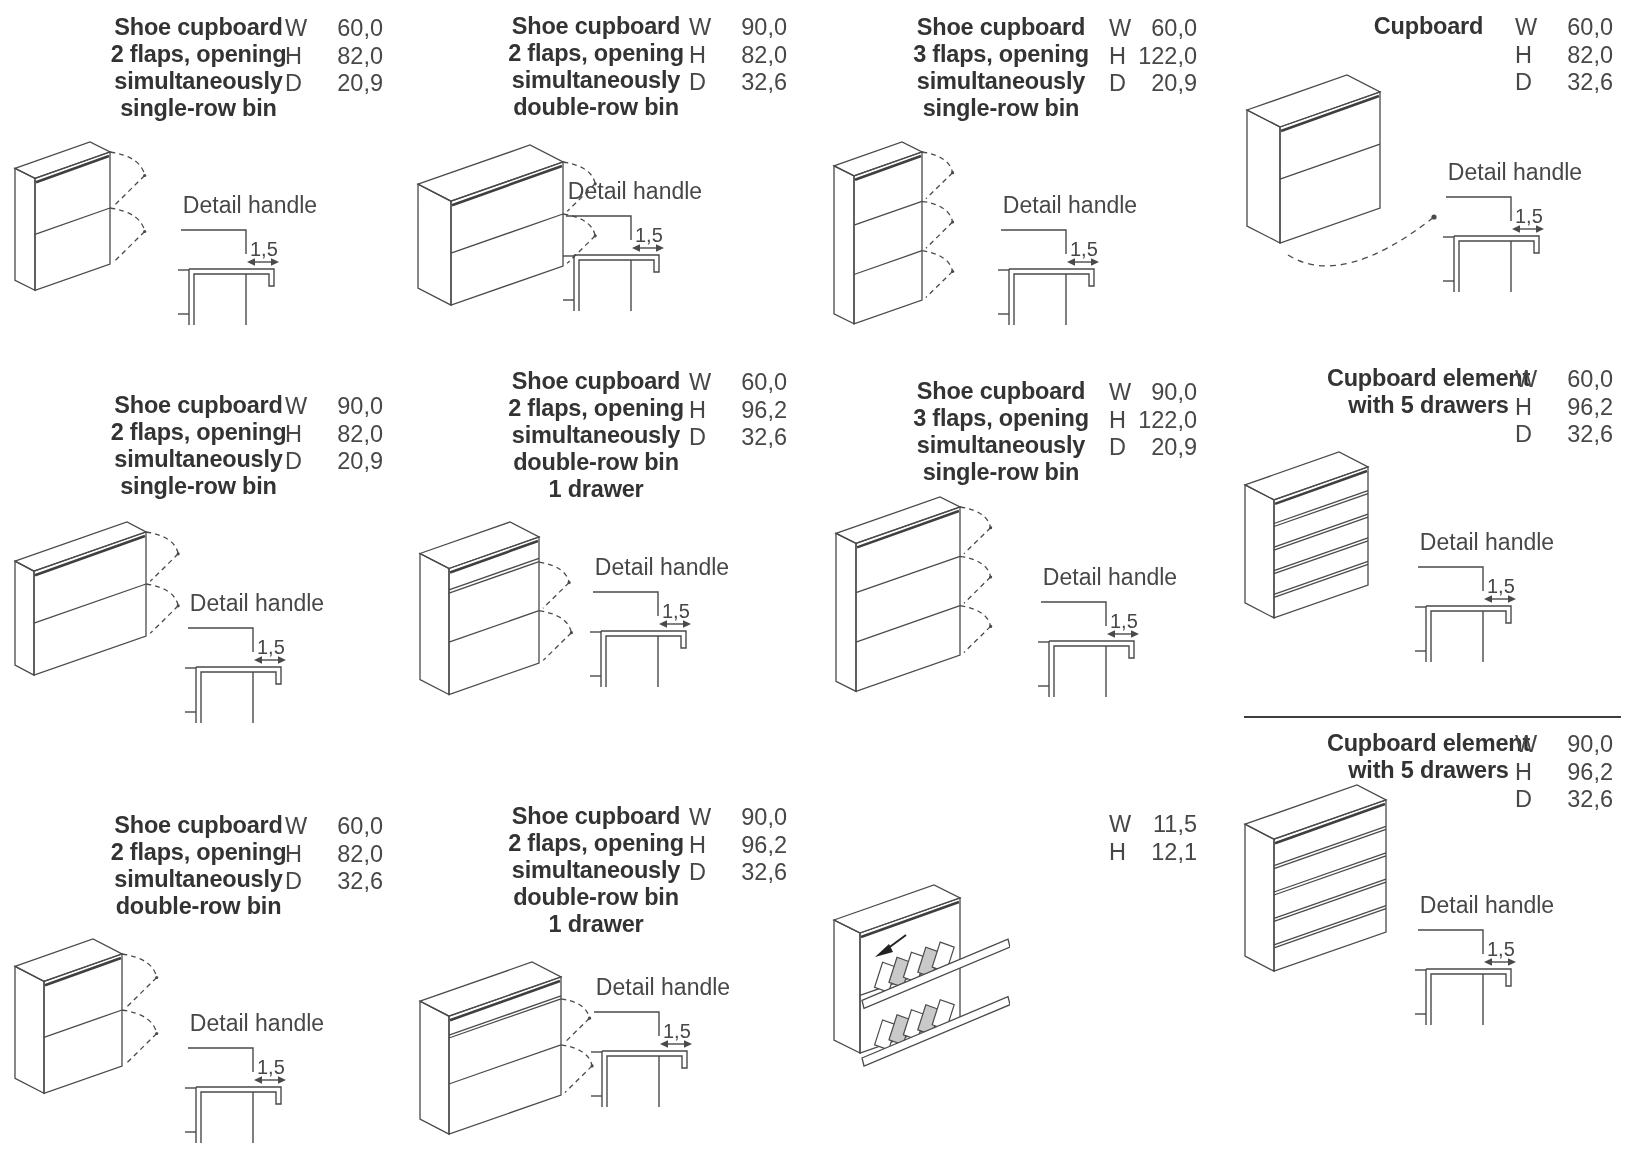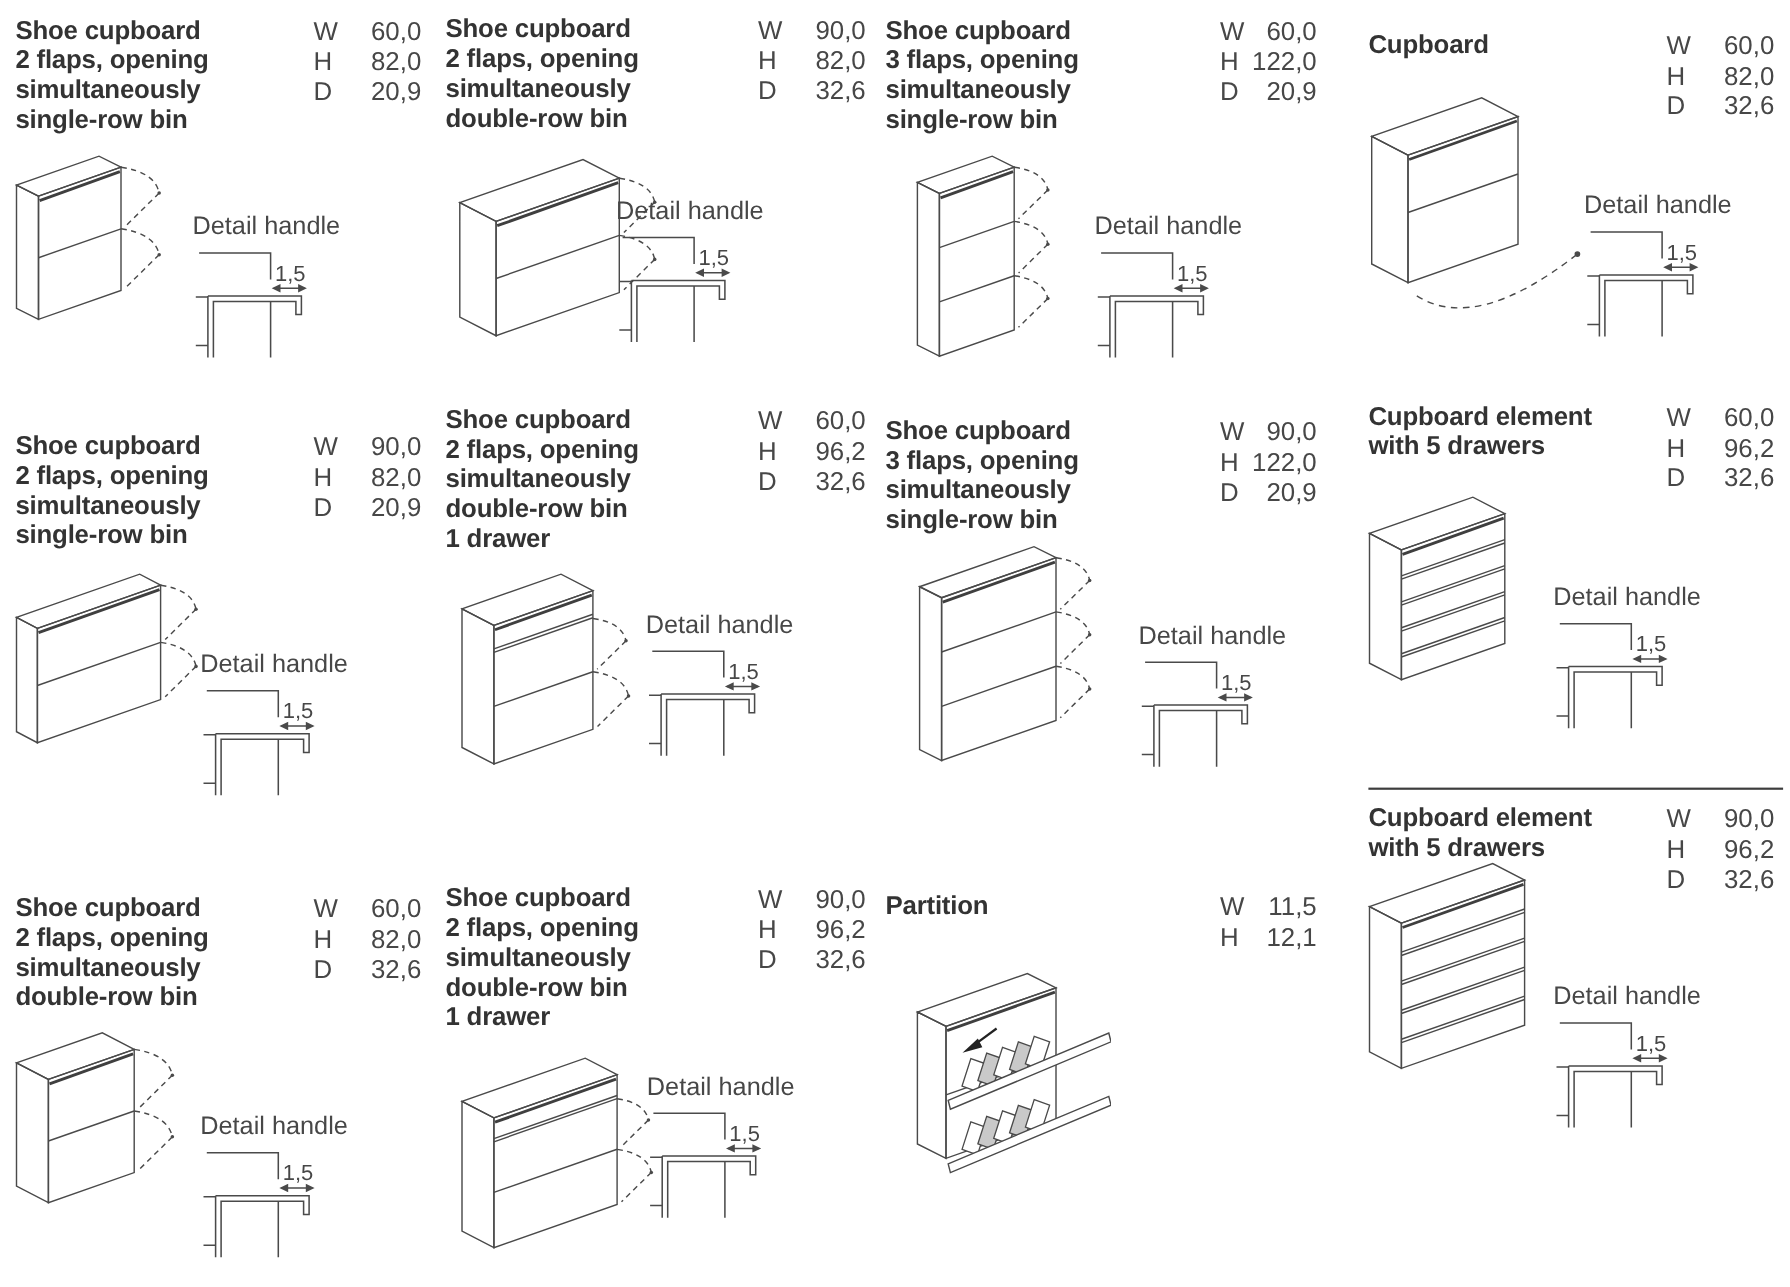--- a/index.html
+++ b/index.html
@@ -1,17 +1,17 @@
 <!DOCTYPE html>
 <html><head>
 <meta charset="utf-8">
 <style>
   html,body{margin:0;padding:0;background:#fff;}
   .page{position:relative;width:1627px;height:1170px;background:#ffffff;overflow:hidden;
-        font-family:"Liberation Sans",sans-serif;}
+        font-family:"Liberation Sans",sans-serif;text-align:center;}
   .cell{position:absolute;}
   .title{font-weight:bold;font-size:23.5px;line-height:27px;color:#333333;letter-spacing:-0.2px;}
   .dims{position:absolute;top:1px;right:0;width:98px;font-size:23.5px;line-height:27.5px;color:#474747;}
   .dims.narrow{width:88px;}
   .dim-row{display:flex;justify-content:space-between;}
   .cab{position:absolute;}
   .handle{position:absolute;width:150px;color:#474747;}
   .hlabel{font-size:23px;line-height:26px;white-space:nowrap;}
   .hdim{position:absolute;left:75px;top:46px;font-size:20px;color:#474747;}
   .hsvg{display:block;margin-top:3px;}
@@ -164,21 +164,21 @@
         </svg></div>
     <div class="handle" style="left:190px;top:178px">
       <div class="hlabel">Detail handle</div>
       <div class="hdim">1,5</div>
       <svg class="hsvg" width="118" height="108" viewBox="0 0 118 108">
           <use href="#sym-handle"></use>
         </svg>
     </div>
   </div>
 
-  <div class="cell" style="left:1244px;top:27px;width:369px">
+  <div class="cell" style="left:1244px;top:13px;width:369px">
     <div class="title">
       <div>Cupboard</div>
     </div>
     <div class="dims">
       <div class="dim-row">
           <span>W</span>
           <span>60,0</span>
         </div>
       <div class="dim-row">
           <span>H</span>
@@ -469,21 +469,20 @@
       <div class="hlabel">Detail handle</div>
       <div class="hdim">1,5</div>
       <svg class="hsvg" width="118" height="108" viewBox="0 0 118 108">
           <use href="#sym-handle"></use>
         </svg>
     </div>
   </div>
 
   <div class="cell" style="left:805px;top:810px;width:392px">
     <div class="title">
-      <div>Partition</div>
     </div>
     <div class="dims narrow">
       <div class="dim-row">
           <span>W</span>
           <span>11,5</span>
         </div>
       <div class="dim-row">
           <span>H</span>
           <span>12,1</span>
         </div>

